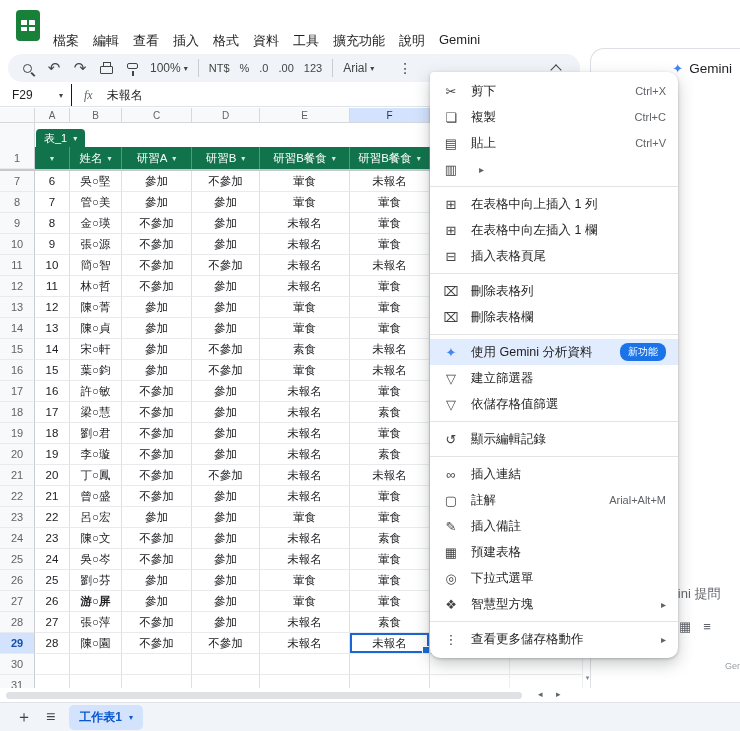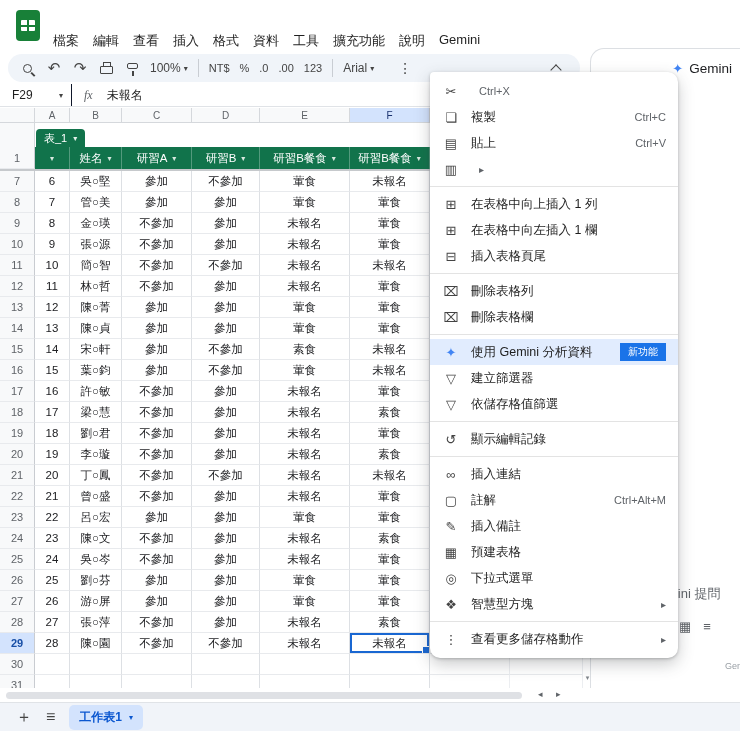--- a/index.html
+++ b/index.html
@@ -109,21 +109,21 @@
 #context-menu{position:absolute;top:72px;left:430px;width:248px;background:#fff;z-index:20;
   border-radius:4px 10px 10px 10px;padding:6px 0;
   box-shadow:0 1px 3px rgba(60,64,67,.3),0 6px 16px rgba(60,64,67,.28)}
 .mi{height:26px;display:flex;align-items:center;padding:0 12px;font-size:12.5px;color:#1f1f1f}
 .mi .ic{width:18px;margin-right:11px;text-align:center;color:#444;font-size:13px;flex:none}
 .mi .ic.blue{color:#4285f4}
 .mi .lbl{flex:1;white-space:nowrap;overflow:hidden}
 .mi .sc{color:#5f6368;font-size:11px;margin-left:8px}
 .mi .sub{color:#5f6368;font-size:10px;margin-left:8px}
 .mi.hl{background:#e1ecfe}
-.badge{background:#1a73e8;color:#fff;font-size:10px;padding:2px 8px;border-radius:0;margin-left:0}
+.badge{background:#1a73e8;color:#fff;font-size:10px;padding:2px 8px;border-radius:8px;margin-left:0}
 .mdiv{height:1px;background:#e3e3e3;margin:4px 0}
 </style>
 </head>
 <body>
 
 <div id="titlebar">
   <div class="logo">
       <div class="lg"></div>
     </div>
   <div class="menu-row">
@@ -447,21 +447,21 @@
         <div class="gcell" style="width: 70px;">參加</div>
         <div class="gcell" style="width: 68px;">參加</div>
         <div class="gcell" style="width: 90px;">葷食</div>
         <div class="gcell" style="width: 80px;">葷食</div>
         <div class="gcell filler" style="width: 80px;"></div>
         <div class="gcell filler" style="width: 73px;"></div>
       </div>
       <div class="grow">
         <div class="rownum">27</div>
         <div class="gcell" style="width: 35px;">26</div>
-        <div class="gcell" style="width: 52px;">游○屏</div>
+        <div class="gcell" style="width: 52px; font-weight: bold;">游○屏</div>
         <div class="gcell" style="width: 70px;">參加</div>
         <div class="gcell" style="width: 68px;">參加</div>
         <div class="gcell" style="width: 90px;">葷食</div>
         <div class="gcell" style="width: 80px;">葷食</div>
         <div class="gcell filler" style="width: 80px;"></div>
         <div class="gcell filler" style="width: 73px;"></div>
       </div>
       <div class="grow">
         <div class="rownum">28</div>
         <div class="gcell" style="width: 35px;">27</div>
@@ -538,20 +538,21 @@
   <div class="gp-icons">
     <span>▦</span>
     <span>≡</span>
   </div>
   <div class="gp-disclaimer">Gemini</div>
 </div>
 
 <div id="context-menu">
     <div class="mi">
       <span class="ic">✂</span>
+      <span class="lbl">剪下</span>
       <span class="sc">Ctrl+X</span>
     </div>
     <div class="mi">
       <span class="ic">❏</span>
       <span class="lbl">複製</span>
       <span class="sc">Ctrl+C</span>
     </div>
     <div class="mi">
       <span class="ic">▤</span>
       <span class="lbl">貼上</span>
@@ -603,21 +604,21 @@
       <span class="lbl">顯示編輯記錄</span>
     </div>
     <div class="mdiv"></div>
     <div class="mi">
       <span class="ic">∞</span>
       <span class="lbl">插入連結</span>
     </div>
     <div class="mi">
       <span class="ic">▢</span>
       <span class="lbl">註解</span>
-      <span class="sc">Ctrl+Alt+M</span>
+      <span class="sc">Arial+Alt+M</span>
     </div>
     <div class="mi">
       <span class="ic">✎</span>
       <span class="lbl">插入備註</span>
     </div>
     <div class="mi">
       <span class="ic">▦</span>
       <span class="lbl">預建表格</span>
     </div>
     <div class="mi">

